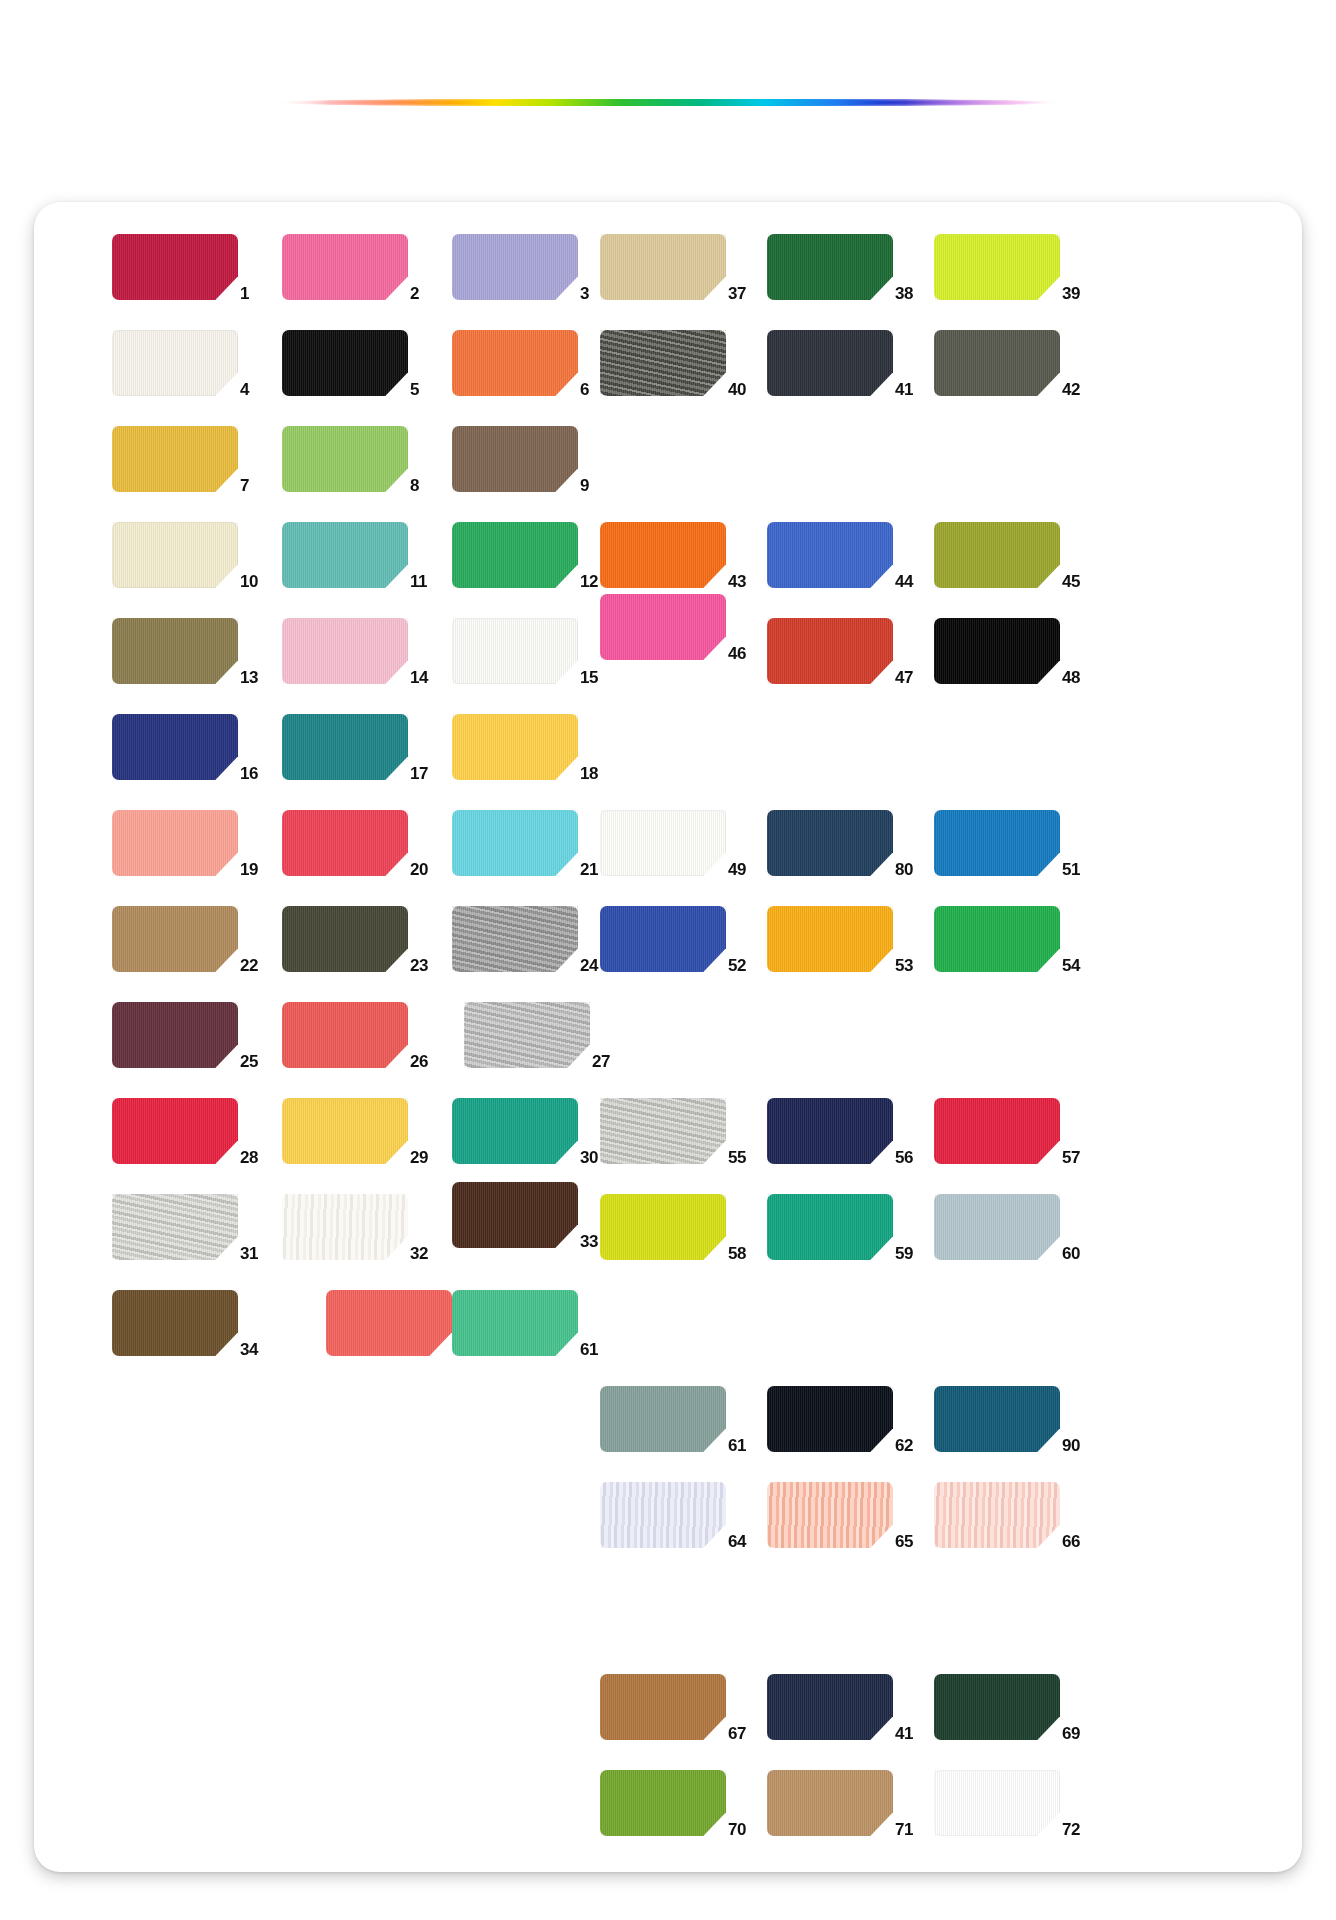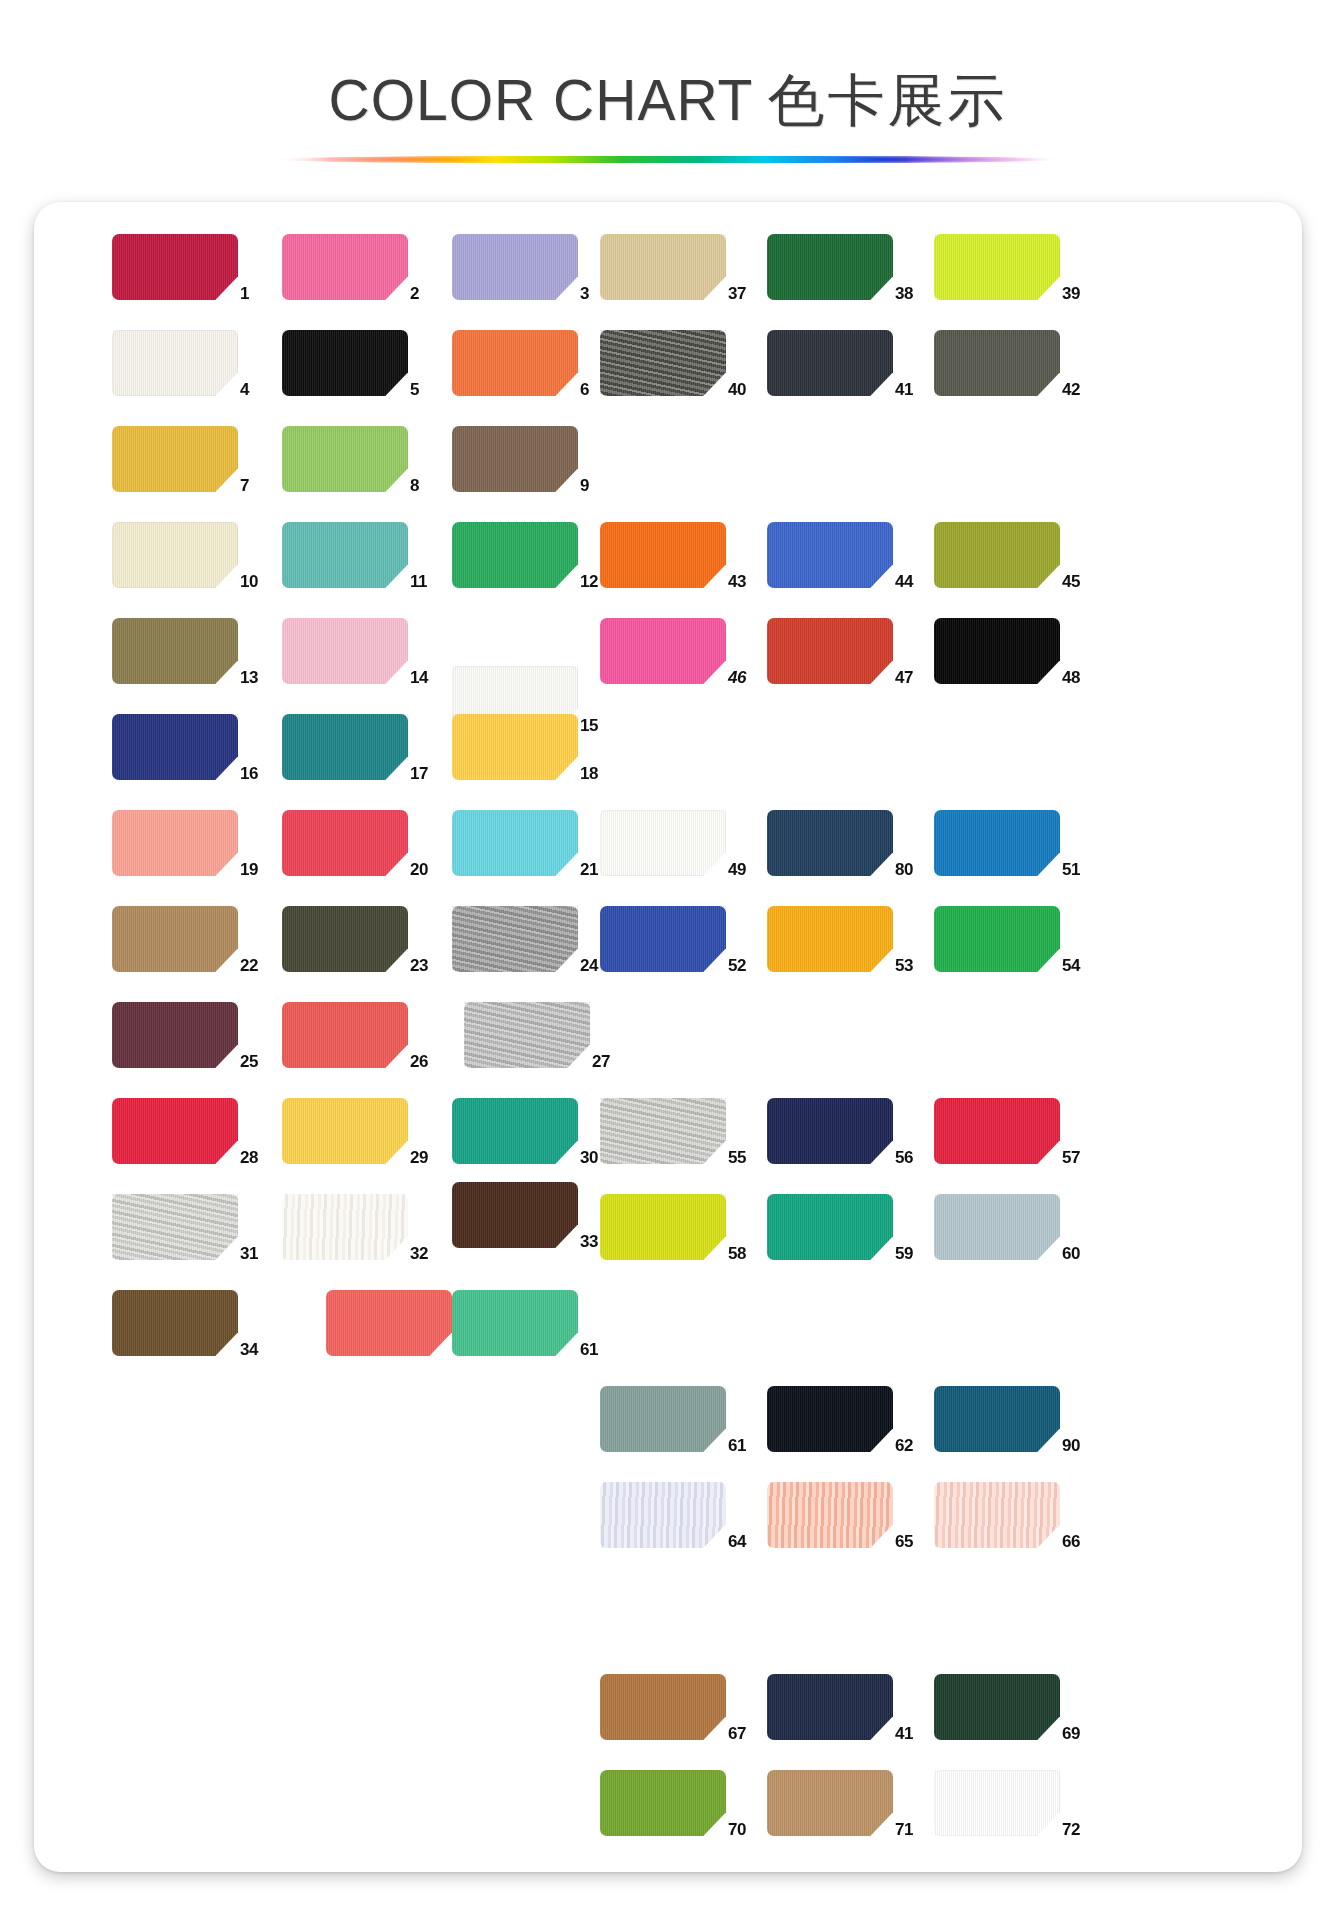--- a/index.html
+++ b/index.html
@@ -134,23 +134,20 @@
     text-align: left;
     line-height: 1;
     letter-spacing: -0.5px;
   }
   .cellwrap { position: relative; width: 165px; height: 66px; }
 </style>
 </head>
 <body>
 
 <div class="header">
-  <div class="title">
-    <span>COLOR CHART</span><span class="cn">色卡展示</span>
-  </div>
   <div class="rainbow-wrap">
     <div class="rainbow"></div>
   </div>
 </div>
 
 <div class="card">
   <div class="grid" id="grid">
       <div class="col" style="left: 78px;">
         <div class="cell" style="top: 32px;">
           <div class="cellwrap">
@@ -317,21 +314,21 @@
             <div class="chip" style="background-color: rgb(125, 100, 80);"></div>
             <div class="num">9</div>
           </div>
         </div>
         <div class="cell" style="top: 320px;">
           <div class="cellwrap">
             <div class="chip" style="background-color: rgb(39, 171, 92);"></div>
             <div class="num">12</div>
           </div>
         </div>
-        <div class="cell" style="top: 416px; margin-top: 48px;">
+        <div class="cell" style="top: 416px;">
           <div class="cellwrap">
             <div class="chip pale" style="background-color: rgb(251, 251, 248);"></div>
             <div class="num">15</div>
           </div>
         </div>
         <div class="cell" style="top: 512px;">
           <div class="cellwrap">
             <div class="chip" style="background-color: rgb(255, 208, 74);"></div>
             <div class="num">18</div>
           </div>
@@ -385,21 +382,21 @@
             <div class="chip heather" style="background-color: rgb(76, 76, 70);"></div>
             <div class="num">40</div>
           </div>
         </div>
         <div class="cell" style="top: 320px;">
           <div class="cellwrap">
             <div class="chip" style="background-color: rgb(247, 108, 21);"></div>
             <div class="num">43</div>
           </div>
         </div>
-        <div class="cell" style="top: 416px; font-style: italic;">
+        <div class="cell" style="top: 392px;">
           <div class="cellwrap">
             <div class="chip" style="background-color: rgb(246, 86, 159);"></div>
             <div class="num">46</div>
           </div>
         </div>
         <div class="cell" style="top: 608px;">
           <div class="cellwrap">
             <div class="chip pale" style="background-color: rgb(253, 253, 250);"></div>
             <div class="num">49</div>
           </div>

